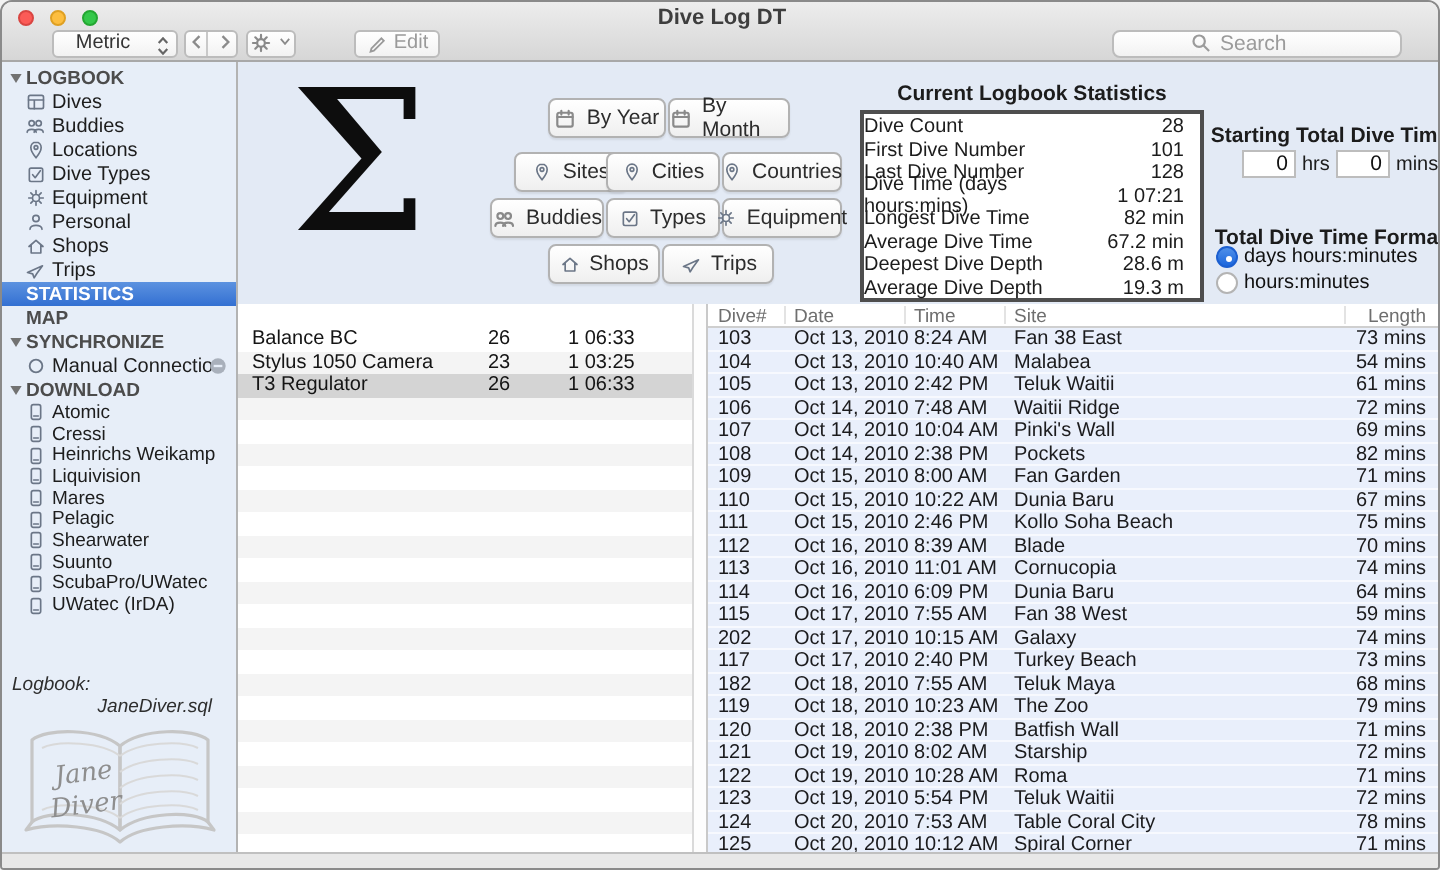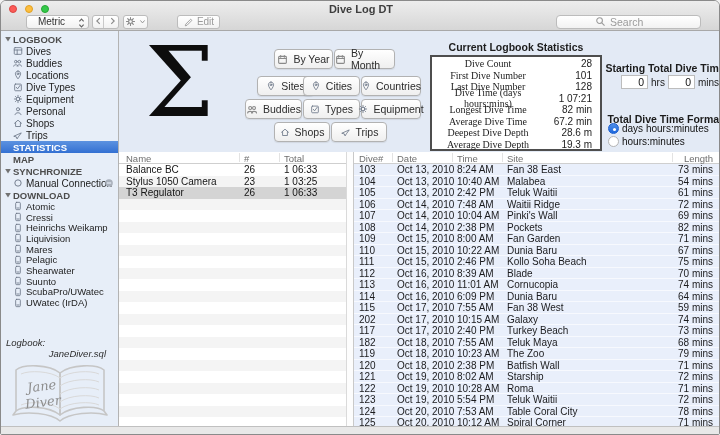--- a/index.html
+++ b/index.html
@@ -72,21 +72,21 @@
   .b-types  { left:184px; top:68px; width:57px; }
   .b-equip  { left:242px; top:68px; width:60px; }
   .b-shops  { left:155px; top:91px; width:56px; }
   .b-trips  { left:212px; top:91px; width:56px; }
 
   .stats-title { position:absolute; left:311px; top:10px; width:172px; text-align:center;
     font-size:10.5px; font-weight:bold; color:#1c1c1c; }
   .stats-box { position:absolute; left:311px; top:24px; width:172px; height:96px;
     background:#fff; border:2px solid #4e4e4e; padding-top:1px; }
   .st-row { display:flex; height:11.5px; align-items:center; font-size:10px; color:#1c1c1c; }
-  .st-row .lbl { width:112px; text-align:center;font-family:Liberation Serif, serif; }
+  .st-row .lbl { width:112px; text-align:left; }
   .st-row .val { flex:1; text-align:right; padding-right:8px; }
 
   .start-title { position:absolute; left:486px; top:31px; width:120px; text-align:center;
     font-size:10.5px; font-weight:bold; color:#1c1c1c; }
   .ipt { position:absolute; top:44px; width:27px; height:14px; border:1px solid #bdbdbd;
     background:#fff; font-size:10.5px; text-align:right; padding-right:3px;
     font-family:inherit; color:#111; }
   .ipt-hrs { left:502px; } .ipt-mins { left:549px; }
   .ipt-lbl { position:absolute; top:46px; font-size:10px; color:#1c1c1c; }
   .lbl-hrs { left:532px; } .lbl-mins { left:579px; }
@@ -621,27 +621,20 @@
     <div class="radio-row r1">
       <span class="radio on"></span>
       <span>days hours:minutes</span>
     </div>
     <div class="radio-row r2">
       <span class="radio"></span>
       <span>hours:minutes</span>
     </div>
   </div>
 
-  <div class="thead thead-left">
-    <span class="hl-name">Name</span>
-    <span class="hl-count">#</span>
-    <span class="hl-total">Total</span>
-    <i class="vsep" style="left:120px"></i>
-    <i class="vsep" style="left:160px"></i>
-  </div>
   <div class="gutter"></div>
   <div class="thead thead-right">
     <span class="hr-num">Dive#</span>
     <span class="hr-date">Date</span>
     <span class="hr-time">Time</span>
     <span class="hr-site">Site</span>
     <span class="hr-len">Length</span>
     <i class="vsep" style="left:38px"></i>
     <i class="vsep" style="left:98px"></i>
     <i class="vsep" style="left:148px"></i>

